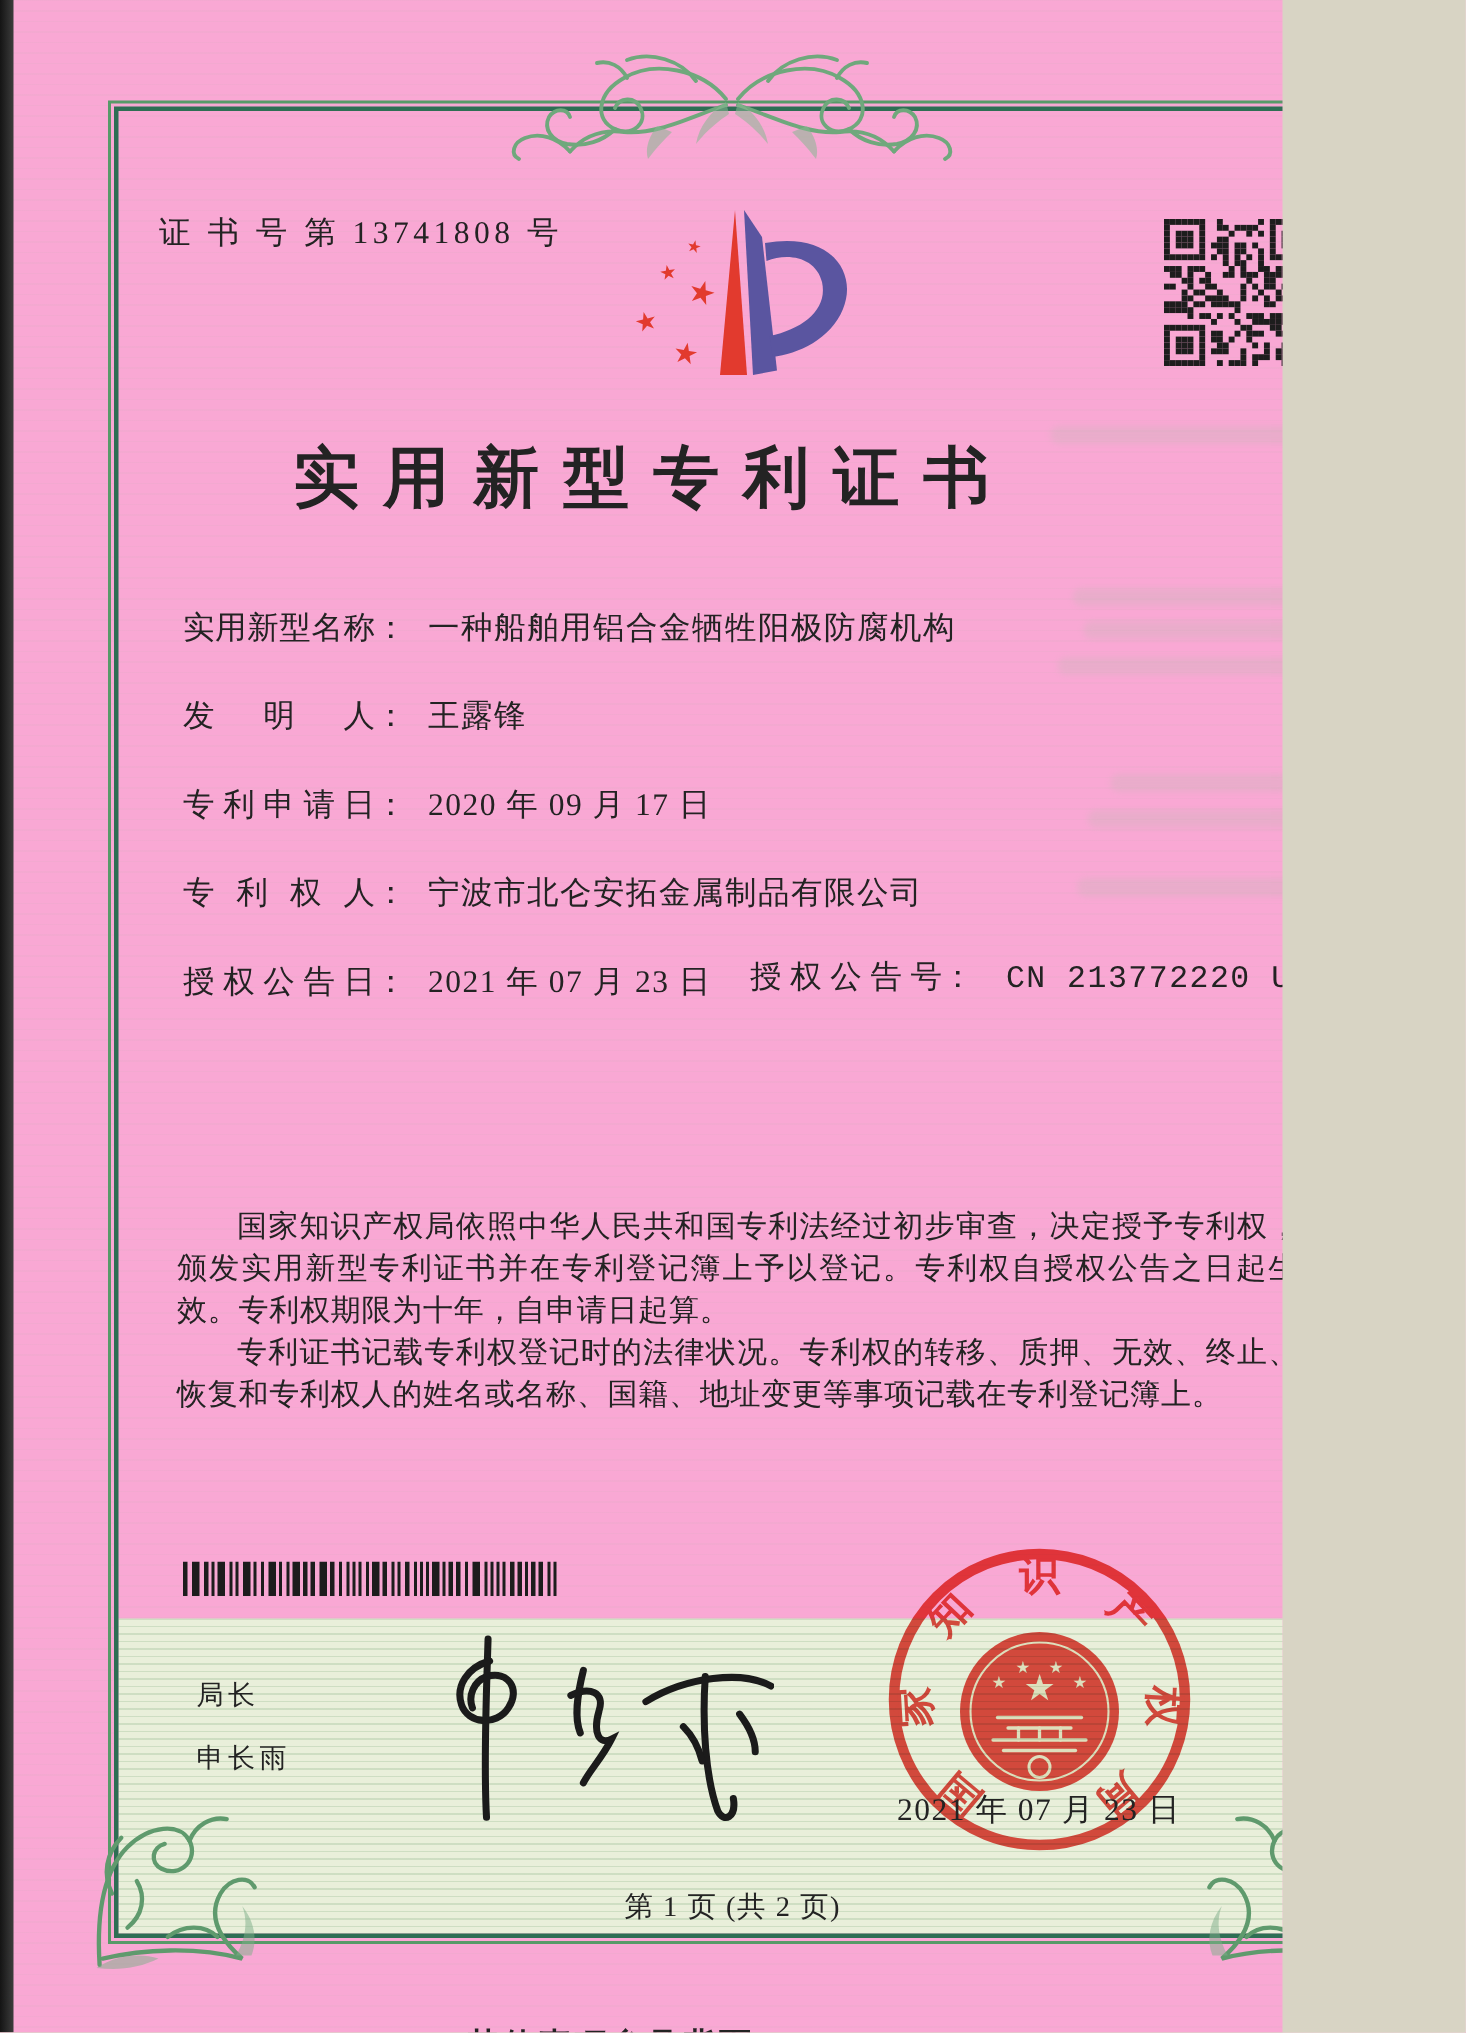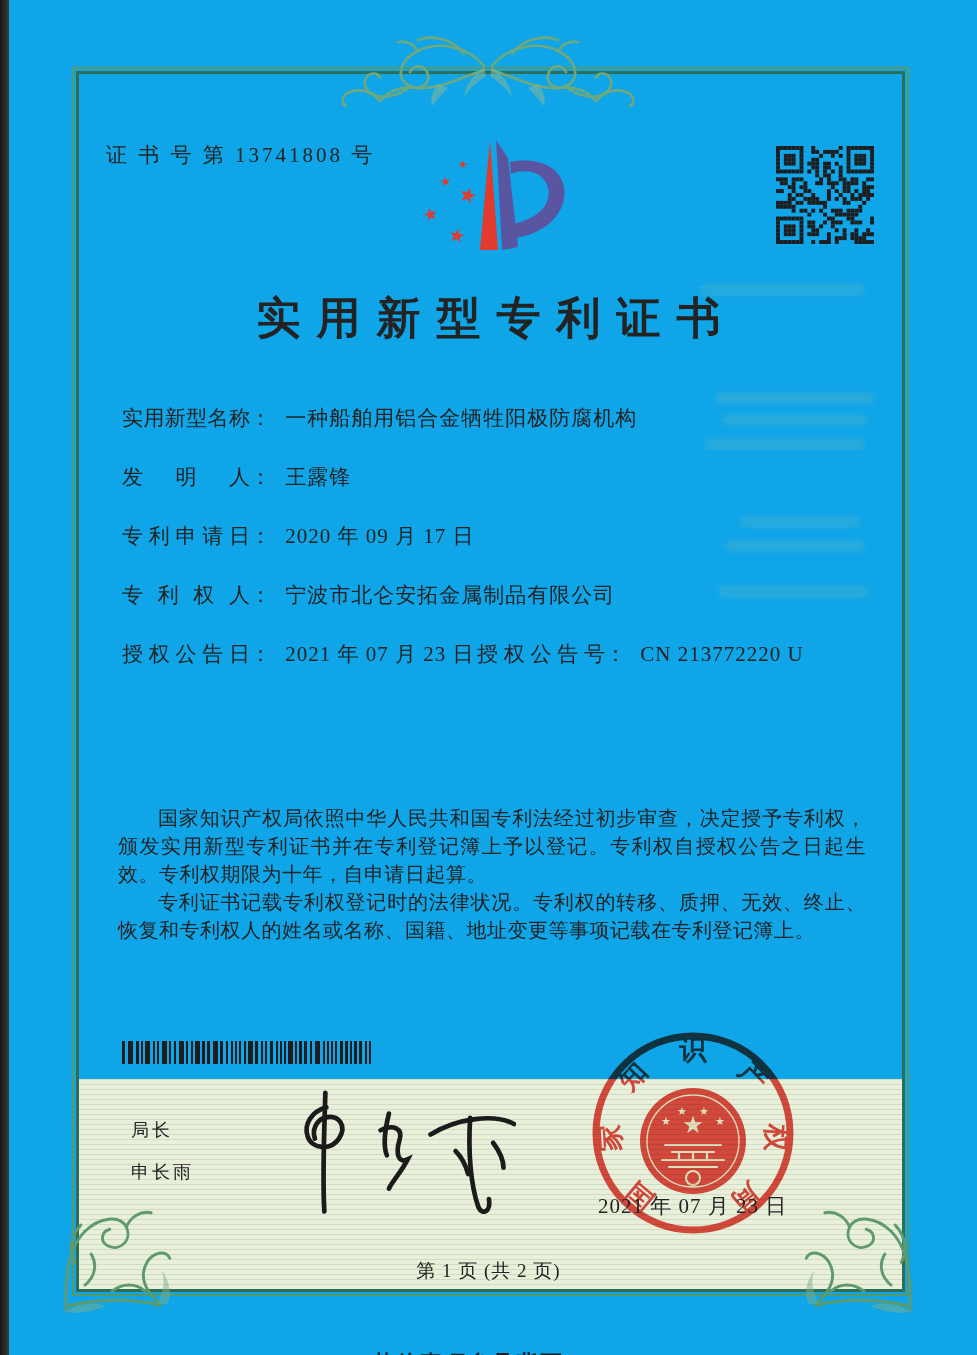--- a/index.html
+++ b/index.html
@@ -1,16 +1,16 @@
 <!DOCTYPE html>
 <html><head>
 <meta charset="utf-8">
 <style>
   html,body{margin:0;padding:0;background:#d8d4c4;}
-  .page{position:relative;width:977px;height:1355px;background:#0ea5e9;overflow:hidden;
+  .page{position:relative;width:855px;height:1355px;background:#f9a8d4;overflow:hidden;
         font-family:"Liberation Serif","DejaVu Serif",serif;color:#232323;}
   
   .page::before{content:"";position:absolute;inset:0;pointer-events:none;
         background:repeating-linear-gradient(180deg,rgba(150,180,150,.06) 0 1px,transparent 1px 7px);}
   .scan-edge{position:absolute;left:0;top:0;bottom:0;width:9px;
         background:linear-gradient(90deg,#141414,#3c3c3c);}
   
   .frame{position:absolute;left:72px;top:67px;width:833px;height:1225px;
         border:2px solid #579a68;}
   .frame::after{content:"";position:absolute;inset:2px;border:3px solid #2e6e54;}
@@ -20,21 +20,21 @@
         background-image:repeating-linear-gradient(180deg,rgba(110,160,110,.22) 0 1px,transparent 1px 5px);}
   .cert-no{position:absolute;left:106px;top:141px;font-size:21px;letter-spacing:3px;}
   .title{position:absolute;left:0;right:0;top:289px;text-align:center;
         font-size:44px;font-weight:bold;letter-spacing:16px;text-indent:16px;}
   
   .fields{position:absolute;left:122px;top:406px;width:748px;font-size:21px;}
   .frow{position:relative;line-height:24px;margin-bottom:35px;white-space:nowrap;}
   .flabel{display:inline-block;width:128px;text-align:justify;text-align-last:justify;vertical-align:top;}
   .fcolon{display:inline-block;vertical-align:top;}
   .fvalue{display:inline-block;margin-left:9px;letter-spacing:1px;vertical-align:top;}
-  .fpair2{position:absolute;left:355px;top:0;}
+  .fpair2{position:absolute;left:378px;top:0;font-family:Liberation Mono, monospace;}
   
   .paras{position:absolute;left:118px;top:804px;width:748px;font-size:20px;line-height:28px;
         text-align:justify;letter-spacing:.5px;}
   .paras p{margin:0;text-indent:2em;}
   .barcode{position:absolute;left:120px;top:1041px;}
   .officer{position:absolute;left:131px;top:1118px;font-size:18px;letter-spacing:3px;line-height:24px;}
   .officer .name{margin-top:18px;}
   .signature{position:absolute;left:266px;top:1074px;}
   .seal{position:absolute;left:588px;top:1028px;mix-blend-mode:multiply;opacity:.95;}
   .seal-date{position:absolute;left:598px;top:1192px;font-size:21px;letter-spacing:1px;z-index:5;}

